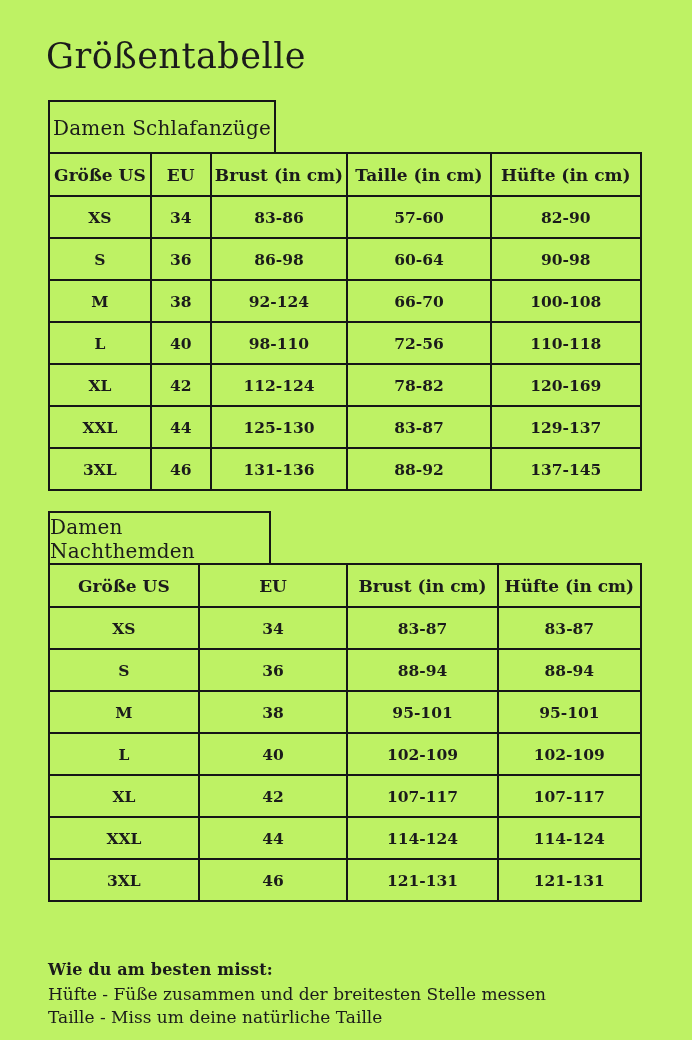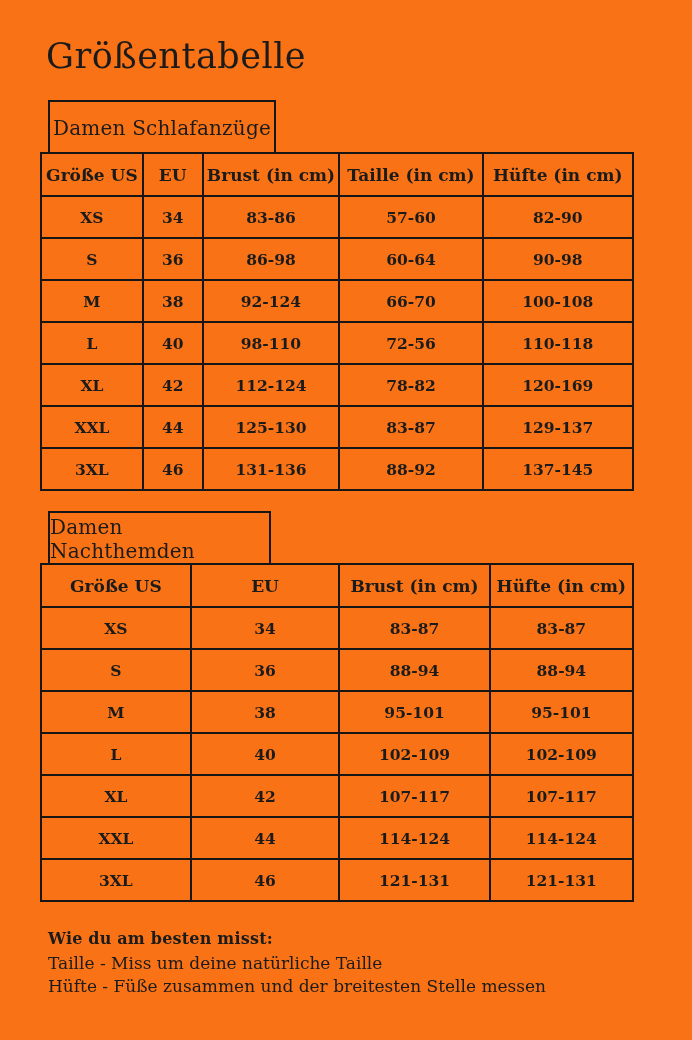--- a/index.html
+++ b/index.html
@@ -1,47 +1,47 @@
 <!DOCTYPE html>
 <html><head>
 <meta charset="utf-8">
 <style>
   html,body{margin:0;padding:0;background:#faf9f7;}
   .page{
-    position:relative;width:692px;height:1040px;background:#f97316;
+    position:relative;width:692px;height:1040px;background:#bef264;
     font-family:"DejaVu Serif","Liberation Serif",serif;color:#1b1b1b;overflow:hidden;
   }
   .title{
     position:absolute;left:46px;top:36px;font-size:35px;font-weight:400;
     letter-spacing:.5px;white-space:nowrap;
   }
   .brand{
     position:absolute;left:452px;top:46px;width:212px;text-align:center;
     font-size:22px;line-height:27px;
   }
   .label-box{
     position:absolute;border:2px solid #161616;border-bottom:none;
     display:flex;align-items:center;justify-content:center;
     font-weight:400;font-size:20px;letter-spacing:.2px;
   }
   #box1{left:48px;top:100px;width:224px;height:52px;}
   #box2{left:48px;top:511px;width:219px;height:52px;}
   table{
-    position:absolute;left:40px;width:594px;border-collapse:collapse;table-layout:fixed;border-radius:12px;
+    position:absolute;left:48px;width:594px;border-collapse:collapse;table-layout:fixed;border-radius:12px;
   }
   #table1{top:152px;}
   #table2{top:563px;}
   th,td{
     border:2px solid #161616;text-align:center;vertical-align:middle;padding:0;
     overflow:hidden;white-space:nowrap;
   }
   th{height:41px;font-size:17px;font-weight:700;}
   td{height:40px;font-size:15.5px;font-weight:700;}
   .footer{position:absolute;left:48px;top:928px;font-size:17px;line-height:23px;}
-  .footer-heading{font-weight:700;font-size:16px;line-height:22px;margin-bottom:2px;letter-spacing:.2px;}
+  .footer-heading{font-weight:700;font-size:16px;line-height:22px;margin-bottom:2px;letter-spacing:.2px;margin-top:31px;}
 </style>
 </head>
 <body>
 
 <div class="page">
 
   <div class="title">Größentabelle</div>
 
 
   <div class="label-box" id="box1">Damen Schlafanzüge</div>
@@ -172,17 +172,17 @@
           <td>3XL</td>
           <td>46</td>
           <td>121-131</td>
           <td>121-131</td>
         </tr>
       </tbody>
     </table>
 
   <div class="footer">
     <div class="footer-heading">Wie du am besten misst:</div>
+    <div>Hüfte - Füße zusammen und der breitesten Stelle messen</div>
     <div>Taille - Miss um deine natürliche Taille</div>
-    <div>Hüfte - Füße zusammen und der breitesten Stelle messen</div>
   </div>
 
 </div>
 
 </body></html>

